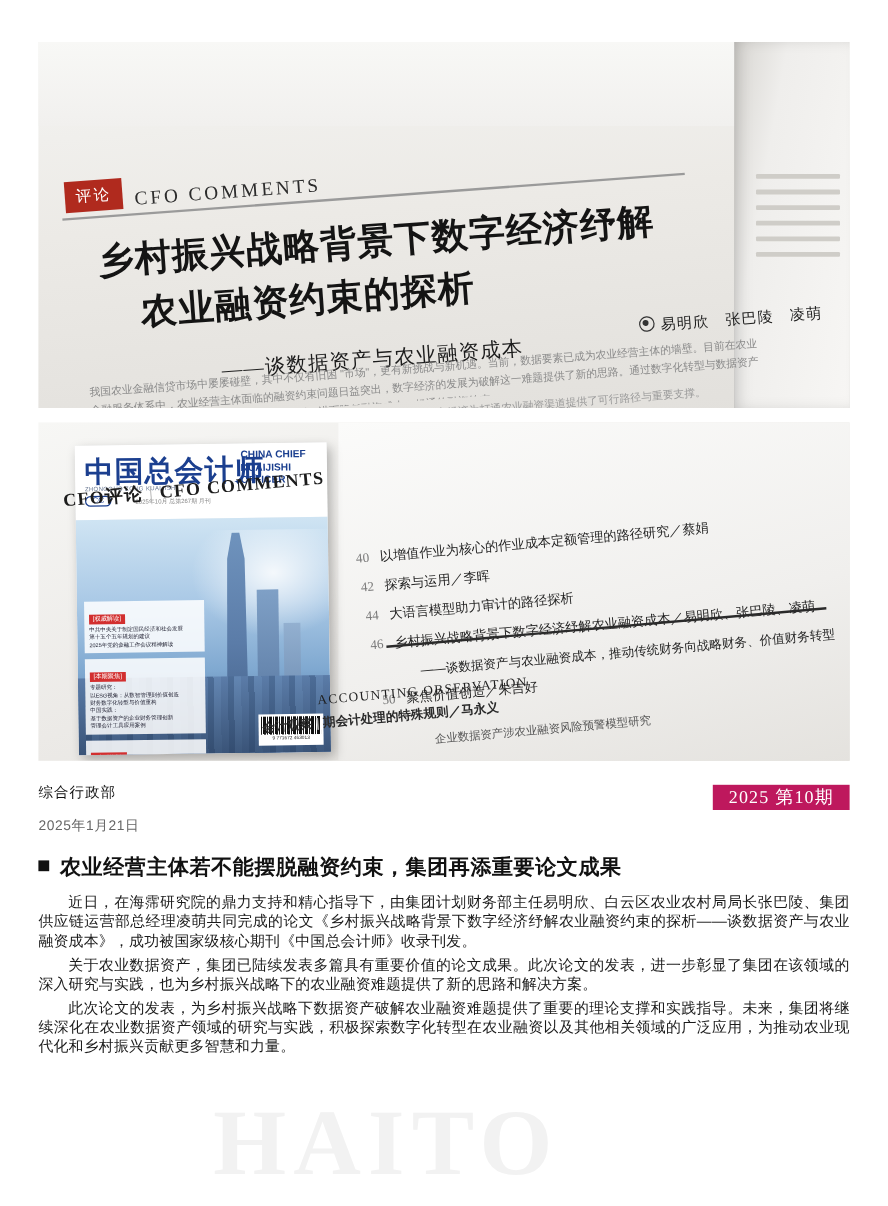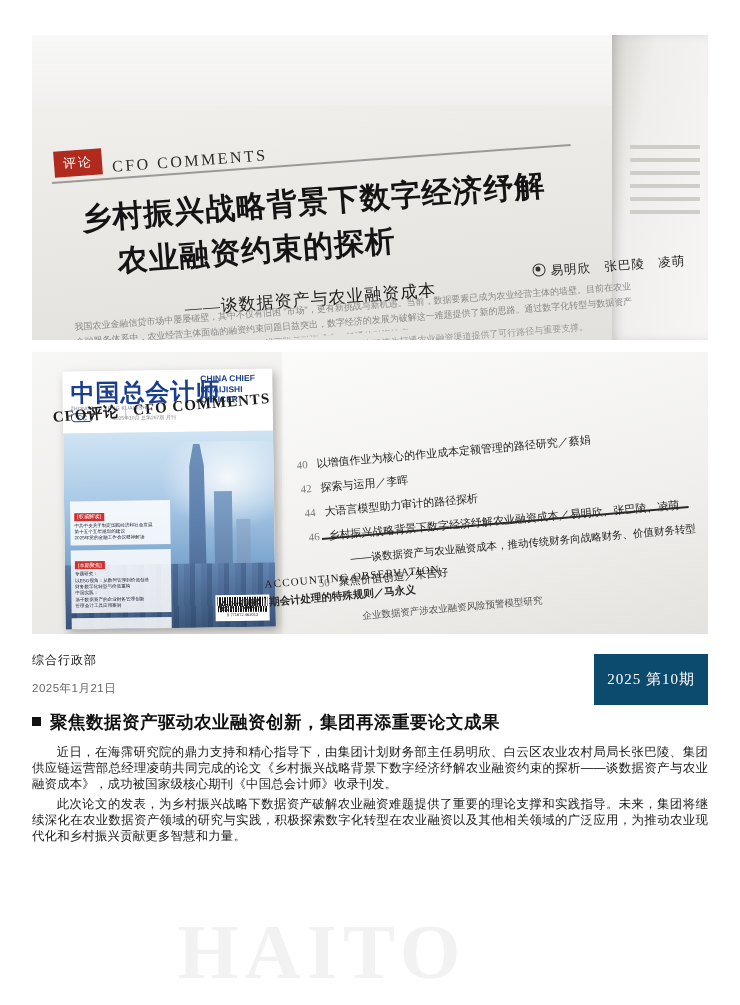--- a/index.html
+++ b/index.html
@@ -445,24 +445,24 @@
     left: 32px;
     top: 681px;
     font-size: 11.5px;
     color: #666;
     letter-spacing: 0.5px;
   }
   .issue {
     position: absolute;
     right: 32px;
     top: 654px;
-    background: #0c4a6e;
+    background: #be185d;
     color: #fff;
     font-size: 15px;
-    padding: 16px 13px;
+    padding: 1px 13px;
     letter-spacing: 1px;
     font-family: "Liberation Serif", serif;
   }
 
   .headline-wrap {
     position: absolute;
     left: 32px;
     top: 710px;
     width: 676px;
     display: flex;
@@ -613,21 +613,22 @@
     </div>
     <div class="p2-bottomline2">企业数据资产涉农业融资风险预警模型研究</div>
   </div>
 
   <div class="dept">综合行政部</div>
   <div class="date">2025年1月21日</div>
   <div class="issue">2025  第10期</div>
 
   <div class="headline-wrap">
     <div class="headline-bullet"></div>
-    <div class="headline">聚焦数据资产驱动农业融资创新，集团再添重要论文成果</div>
+    <div class="headline">农业经营主体若不能摆脱融资约束，集团再添重要论文成果</div>
   </div>
 
   <div class="body">
     <p>近日，在海霈研究院的鼎力支持和精心指导下，由集团计划财务部主任易明欣、白云区农业农村局局长张巴陵、集团供应链运营部总经理凌萌共同完成的论文《乡村振兴战略背景下数字经济纾解农业融资约束的探析——谈数据资产与农业融资成本》，成功被国家级核心期刊《中国总会计师》收录刊发。</p>
+    <p>关于农业数据资产，集团已陆续发表多篇具有重要价值的论文成果。此次论文的发表，进一步彰显了集团在该领域的深入研究与实践，也为乡村振兴战略下的农业融资难题提供了新的思路和解决方案。</p>
     <p>此次论文的发表，为乡村振兴战略下数据资产破解农业融资难题提供了重要的理论支撑和实践指导。未来，集团将继续深化在农业数据资产领域的研究与实践，积极探索数字化转型在农业融资以及其他相关领域的广泛应用，为推动农业现代化和乡村振兴贡献更多智慧和力量。</p>
   </div>
 
 </div>
 
 </body></html>

